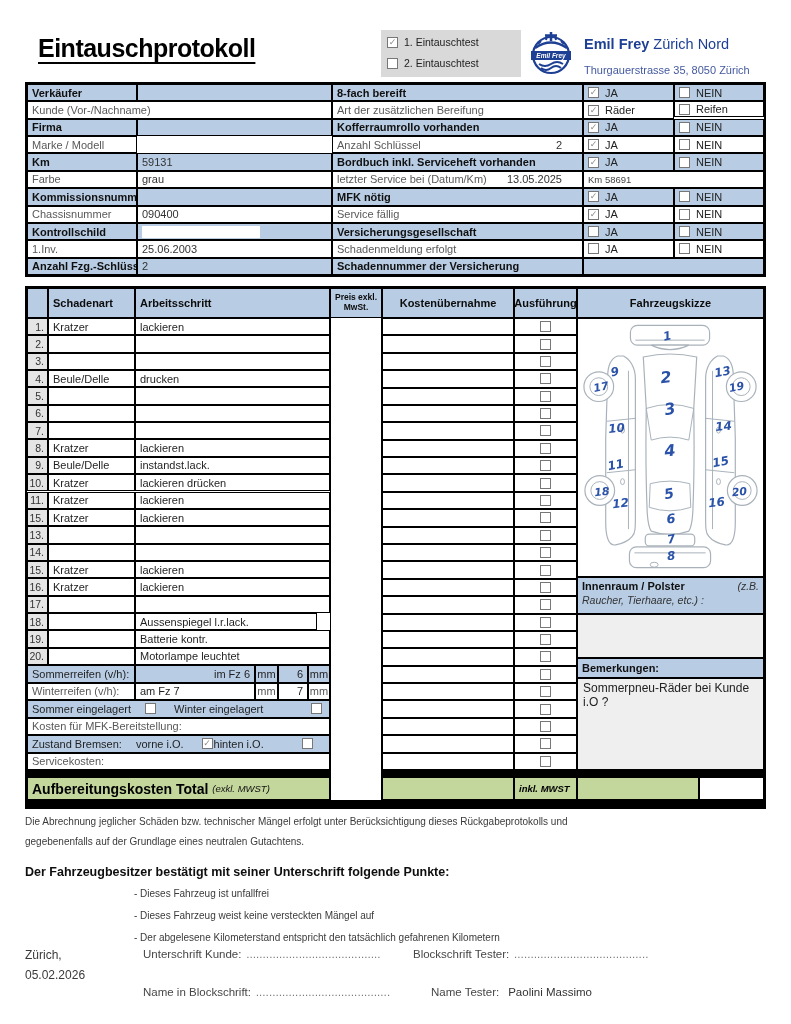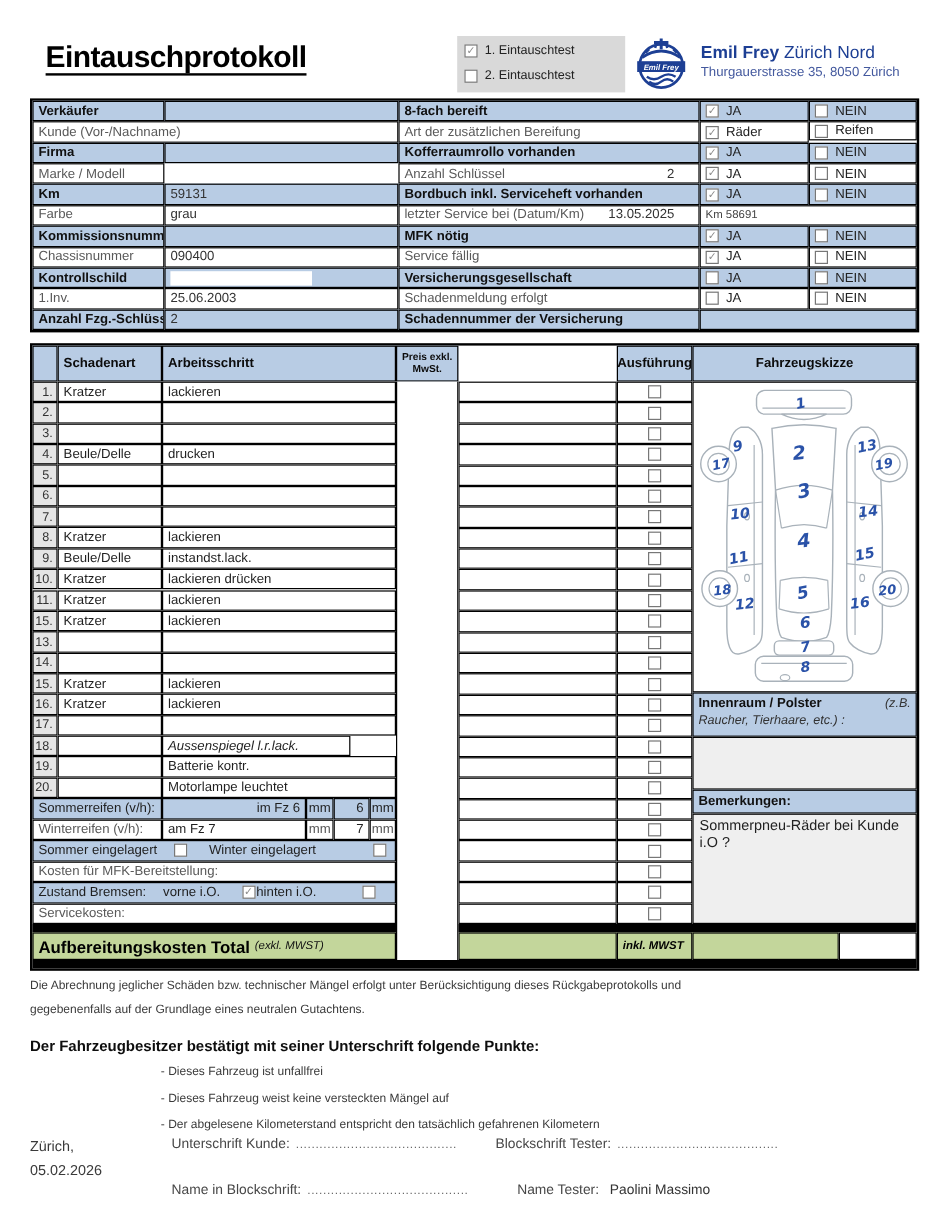--- a/index.html
+++ b/index.html
@@ -21,21 +21,21 @@
   .bar{position:absolute;background:#000;}
   #title{position:absolute;left:38px;top:34px;font-size:25px;font-weight:bold;
          letter-spacing:-0.5px;color:#000;text-decoration:underline;
          text-underline-offset:5px;text-decoration-thickness:2px;}
   #test-panel{position:absolute;left:381px;top:30px;width:140px;height:47px;
               background:#d9d9d9;}
   .test-row{position:absolute;left:6px;display:flex;align-items:center;gap:6px;
             font-size:10.5px;color:#222;}
   #brand{position:absolute;left:584px;top:36px;color:#1d3f94;}
   #brand .l1{font-size:14.5px;}
-  #brand .l2{font-size:11px;color:#44599e;margin-top:2px;}
+  #brand .l2{font-size:11px;color:#44599e;margin-top:12px;}
   .hdr{font-weight:bold;color:#0c0c0c;}
   .ctr{justify-content:center;padding:0;}
   .small2{font-size:8.5px;line-height:1.15;white-space:normal;text-align:center;}
   .footer-t{position:absolute;font-size:10px;color:#3a3a3a;line-height:20px;}
   .sigrow{position:absolute;display:flex;align-items:baseline;gap:5px;
           font-size:11.5px;color:#474747;}
   .dots{font-size:10px;color:#666;letter-spacing:.5px;}
   .num-cell{justify-content:flex-end;background:#e5e5e5;font-size:10.5px;color:#333;padding:0 3px;}
   .sketchnum{font-style:italic;font-weight:bold;fill:#2a52a8;font-family:"DejaVu Sans",sans-serif;}
   .carline{fill:#fff;stroke:#a9b2ba;stroke-width:1.2;}
@@ -209,20 +209,21 @@
       </div>
       <div class="cell blue" style="left: 556px; top: 173.636px; width: 181px; height: 17.3636px;"></div>
     </div>
 
   <div class="abs" id="main-table" style="left:25px;top:286px;width:737px;height:519px;border:2px solid #000;">
 
     <div class="cell blue ctr" style="left:0;top:0;width:21px;height:30px;"></div>
     <div class="cell blue hdr" style="left:21px;top:0;width:87px;height:30px;">Schadenart</div>
     <div class="cell blue hdr" style="left:108px;top:0;width:195px;height:30px;">Arbeitsschritt</div>
     <div class="cell blue hdr ctr small2" style="left:303px;top:0;width:52px;height:30px;">Preis exkl. MwSt.</div>
+    <div class="cell blue hdr ctr" style="left:355px;top:0;width:132px;height:30px;">Kostenübernahme</div>
     <div class="cell blue hdr ctr" style="left:487px;top:0;width:63px;height:30px;">Ausführung</div>
     <div class="cell blue hdr ctr" style="left:550px;top:0;width:187px;height:30px;">Fahrzeugskizze</div>
 
     <div id="left-rows">
         <div class="cell num-cell" style="left: 0px; top: 30px; width: 21px; height: 17.35px;">1.</div>
         <div class="cell" style="left: 21px; top: 30px; width: 87px; height: 17.35px;">Kratzer</div>
         <div class="cell" style="left: 108px; top: 30px; width: 195px; height: 17.35px;">lackieren</div>
         <div class="cell num-cell" style="left: 0px; top: 47.35px; width: 21px; height: 17.35px;">2.</div>
         <div class="cell" style="left: 21px; top: 47.35px; width: 87px; height: 17.35px;"></div>
         <div class="cell" style="left: 108px; top: 47.35px; width: 195px; height: 17.35px;"></div>
@@ -266,21 +267,21 @@
         <div class="cell" style="left: 21px; top: 272.9px; width: 87px; height: 17.35px;">Kratzer</div>
         <div class="cell" style="left: 108px; top: 272.9px; width: 195px; height: 17.35px;">lackieren</div>
         <div class="cell num-cell" style="left: 0px; top: 290.25px; width: 21px; height: 17.35px;">16.</div>
         <div class="cell" style="left: 21px; top: 290.25px; width: 87px; height: 17.35px;">Kratzer</div>
         <div class="cell" style="left: 108px; top: 290.25px; width: 195px; height: 17.35px;">lackieren</div>
         <div class="cell num-cell" style="left: 0px; top: 307.6px; width: 21px; height: 17.35px;">17.</div>
         <div class="cell" style="left: 21px; top: 307.6px; width: 87px; height: 17.35px;"></div>
         <div class="cell" style="left: 108px; top: 307.6px; width: 195px; height: 17.35px;"></div>
         <div class="cell num-cell" style="left: 0px; top: 324.95px; width: 21px; height: 17.35px;">18.</div>
         <div class="cell" style="left: 21px; top: 324.95px; width: 87px; height: 17.35px;"></div>
-        <div class="cell" style="left: 108px; top: 324.95px; width: 157px; height: 17.35px; font-style: italic;">Aussenspiegel l.r.lack.</div>
+        <div class="cell" style="left: 108px; top: 324.95px; width: 182px; height: 17.35px;">Aussenspiegel l.r.lack.</div>
         <div class="cell num-cell" style="left: 0px; top: 342.3px; width: 21px; height: 17.35px;">19.</div>
         <div class="cell" style="left: 21px; top: 342.3px; width: 87px; height: 17.35px;"></div>
         <div class="cell" style="left: 108px; top: 342.3px; width: 195px; height: 17.35px;">Batterie kontr.</div>
         <div class="cell num-cell" style="left: 0px; top: 359.65px; width: 21px; height: 17.35px;">20.</div>
         <div class="cell" style="left: 21px; top: 359.65px; width: 87px; height: 17.35px;"></div>
         <div class="cell" style="left: 108px; top: 359.65px; width: 195px; height: 17.35px;">Motorlampe leuchtet</div>
         <div class="cell blue" style="left: 0px; top: 377px; width: 108px; height: 17.5px;">Sommerreifen (v/h):</div>
         <div class="cell blue" style="left: 108px; top: 377px; width: 120px; height: 17.5px; justify-content: flex-end;">im Fz 6</div>
         <div class="cell blue ctr" style="left: 228px; top: 377px; width: 23px; height: 17.5px;">mm</div>
         <div class="cell blue" style="left: 251px; top: 377px; width: 30px; height: 17.5px; justify-content: flex-end;">6</div>

